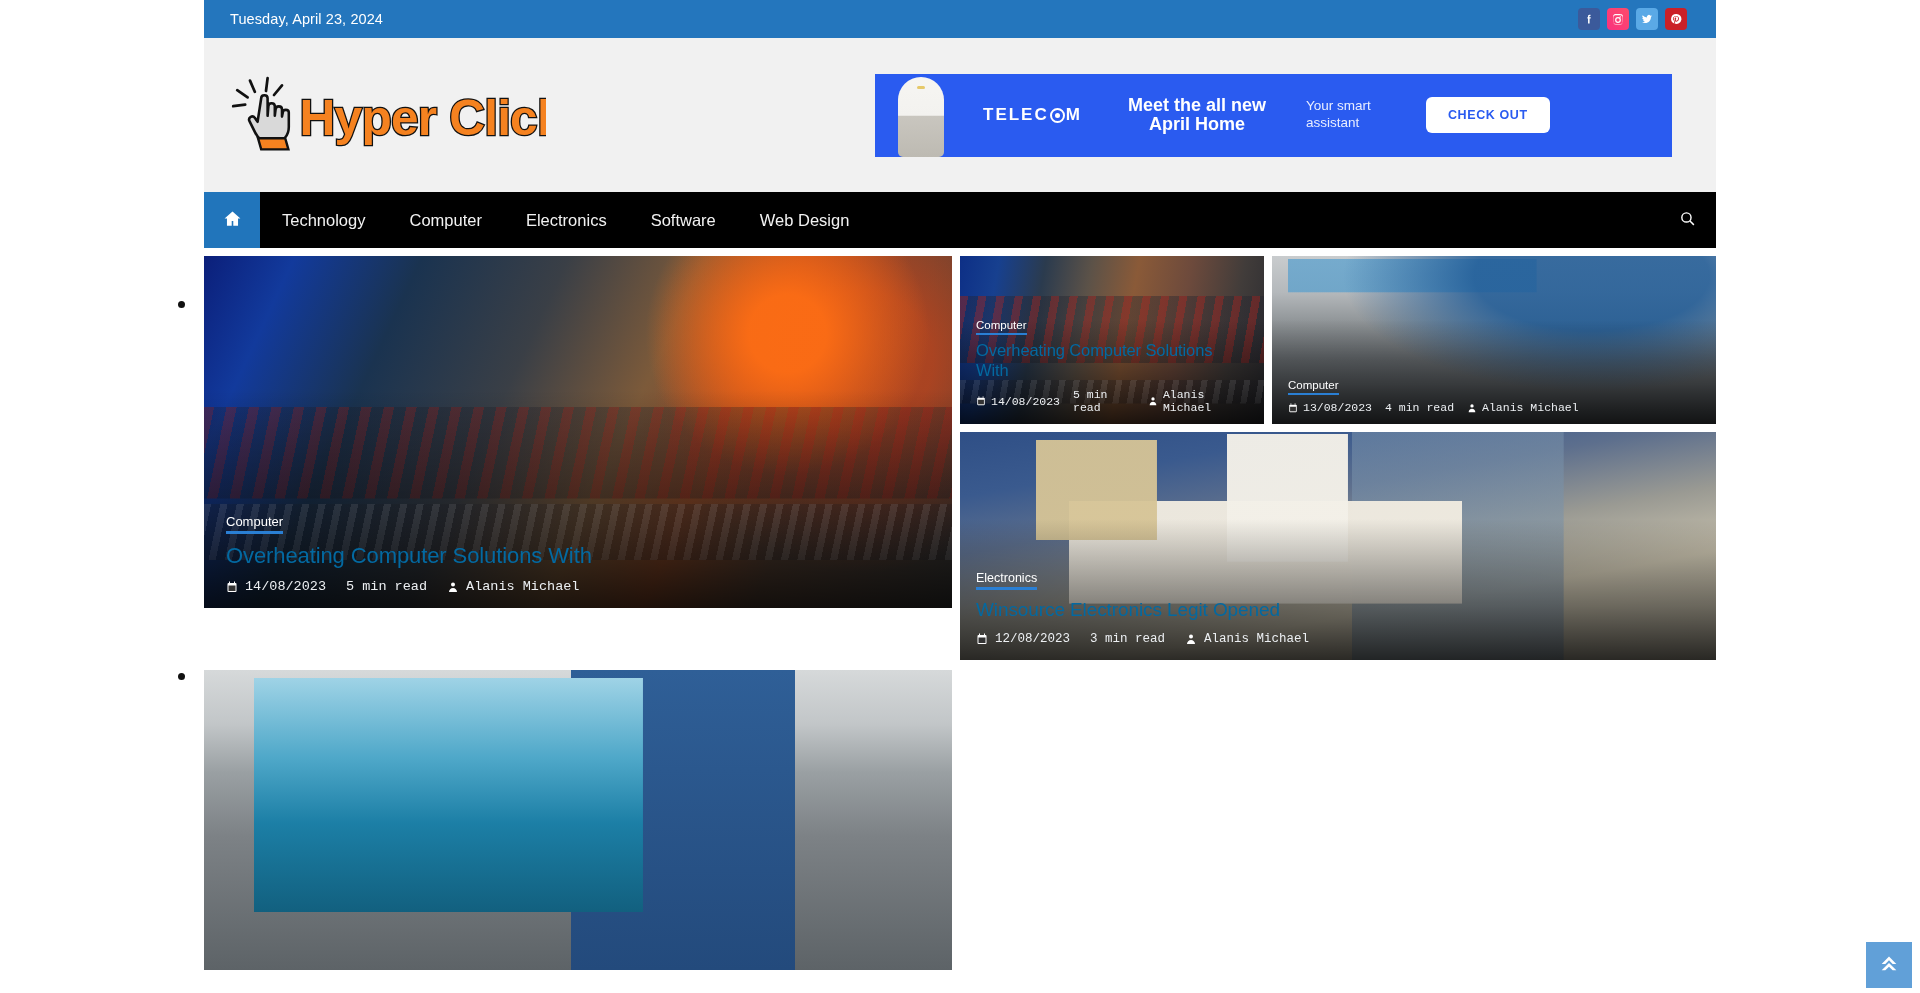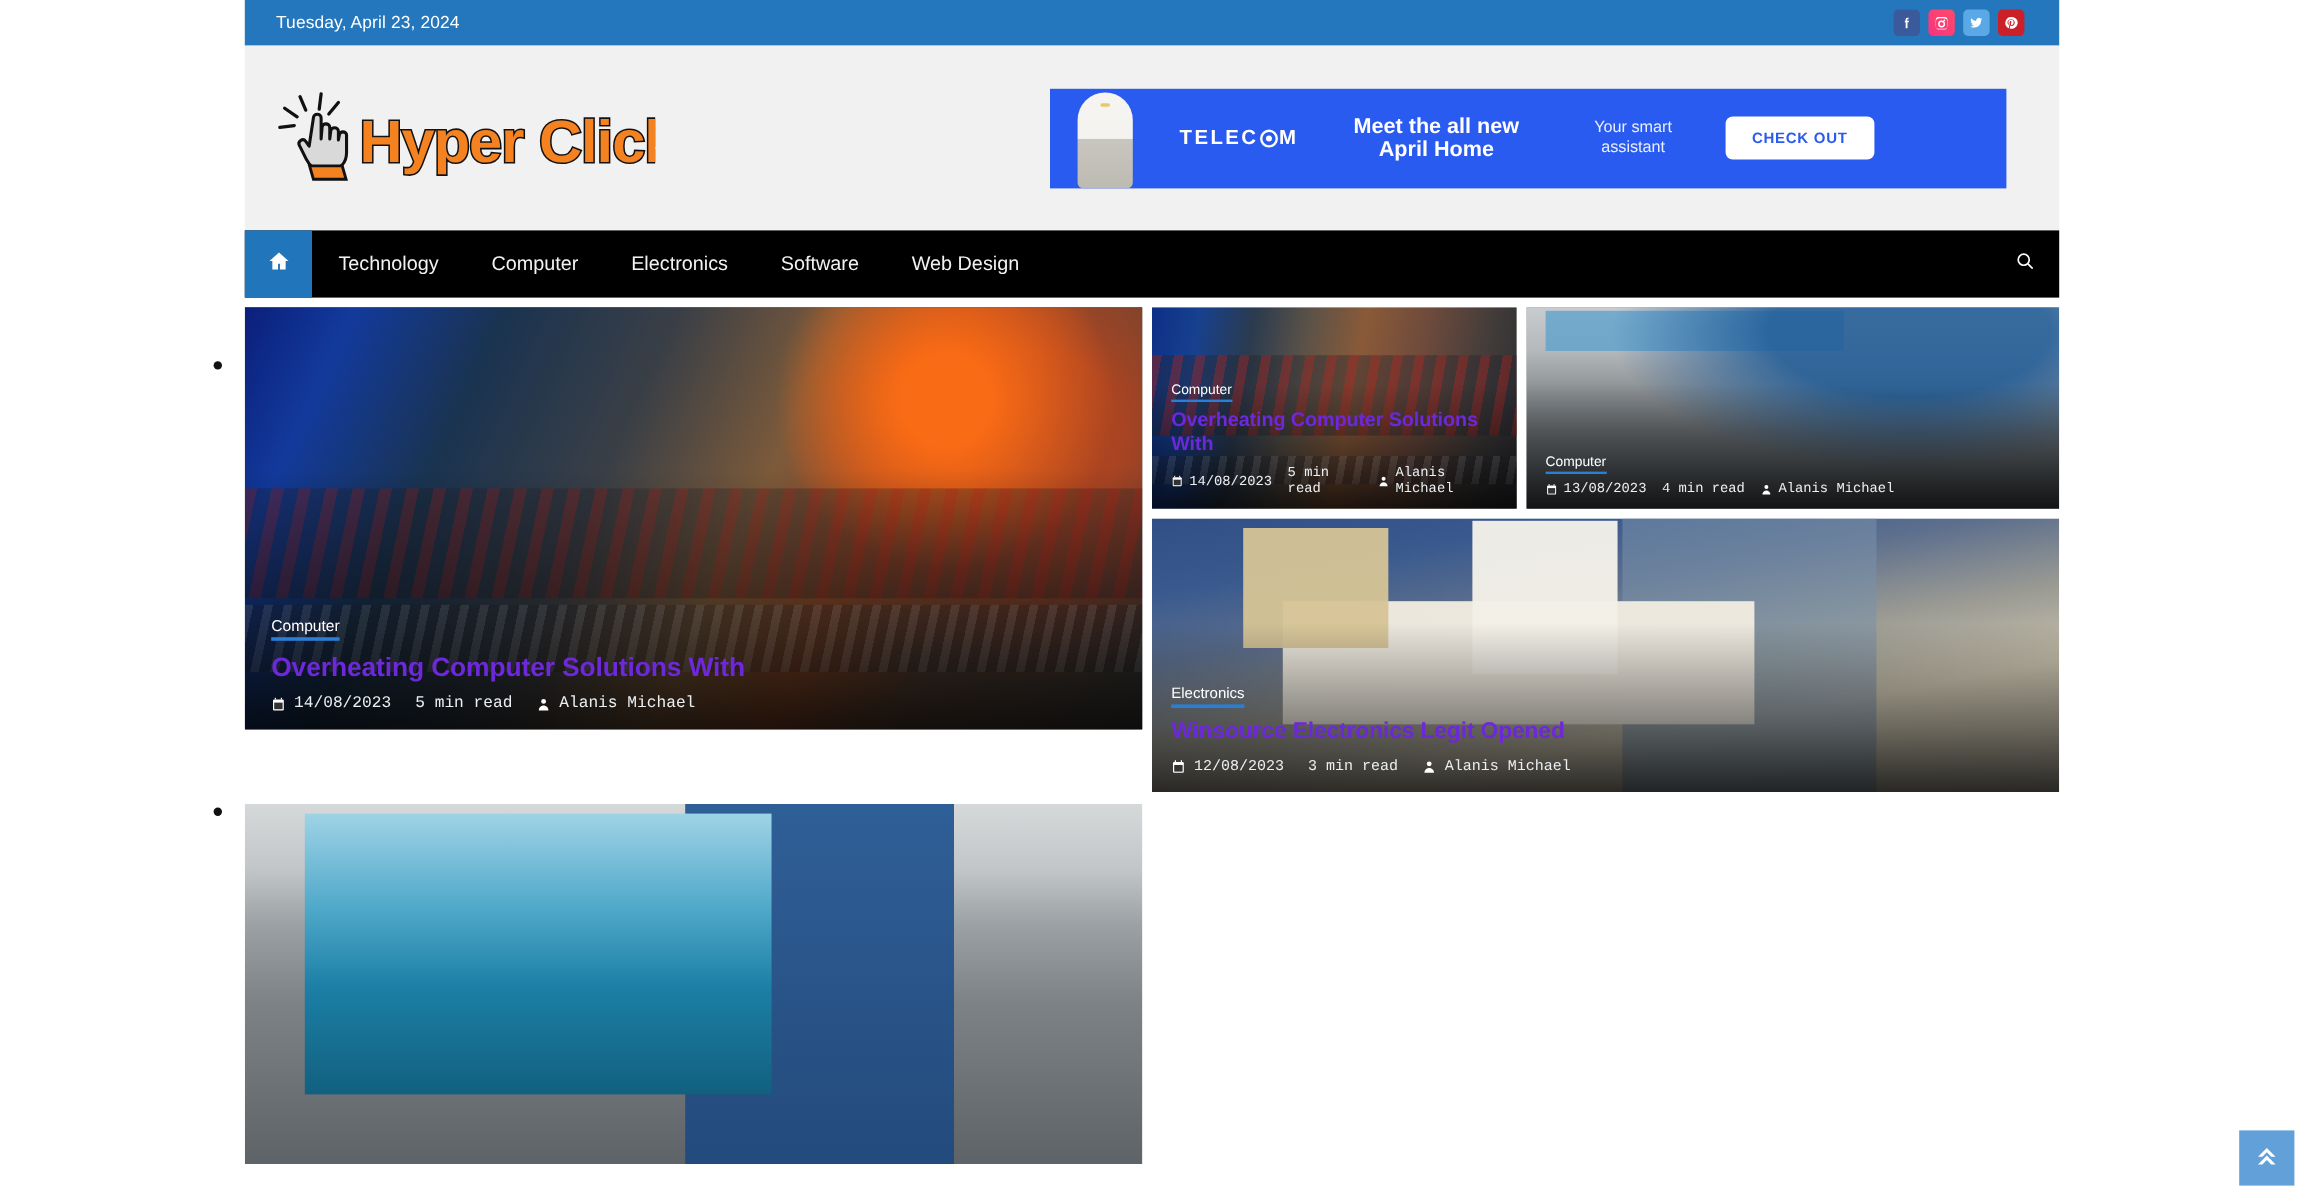--- a/index.html
+++ b/index.html
@@ -77,21 +77,21 @@
   }
   .brand-o { display:inline-flex;align-items:center;justify-content:center;
     width:15px;height:15px;border:2px solid #fff;border-radius:50%;margin:0 1px; }
   .brand-o i { width:5px;height:5px;background:#fff;border-radius:50%;display:block; }
   .banner-head {
     color: #fff; font-size: 18px; font-weight: bold; line-height: 1.07;
     text-align: center; margin-left: 46px; white-space: nowrap;
   }
   .banner-sub {
     color: #e9eeff; font-size: 13.5px; line-height: 1.25;
-    margin-left: 52px; width: 86px; text-align: center;
+    margin-left: 40px; width: 86px;
   }
   .banner-cta {
     margin-left: 34px;
     background: #ffffff; color: #2a5bf0;
     font-size: 12.5px; font-weight: bold; letter-spacing: .6px;
     padding: 11px 22px; border-radius: 6px; white-space: nowrap;
   }
 
   
   .navbar {
@@ -130,21 +130,21 @@
   .card .shade {
     position: absolute; left: 0; right: 0; bottom: 0; height: 62%;
     background: linear-gradient(to top, rgba(0,0,0,.78) 0%, rgba(0,0,0,.45) 38%, rgba(0,0,0,0) 100%);
   }
   .card-body { position: absolute; left: 0; right: 0; bottom: 14px; padding: 0 22px; }
   .cat {
     display: inline-block; color: #ffffff; font-size: 13px;
     border-bottom: 3px solid #2a7fd4; padding-bottom: 2px; margin-bottom: 9px;
   }
   .card-title {
-    color: #6d28d9; font-size: 22px; font-weight: bold; line-height: 1.2;
+    color: #0369a1; font-size: 22px; font-weight: normal; line-height: 1.2;
     margin-bottom: 10px; font-stretch: condensed; letter-spacing: -.1px;
   }
   .meta { display: flex; align-items: center; gap: 20px; }
   .meta span.m {
     display: flex; align-items: center; gap: 7px;
     color: #eceff2; font-size: 13.5px; font-family: Liberation Mono, monospace;
   }
   .meta svg { width: 12px; height: 12px; fill: #ffffff; display:block; }
 
   .card-big   { height: 352px; }

